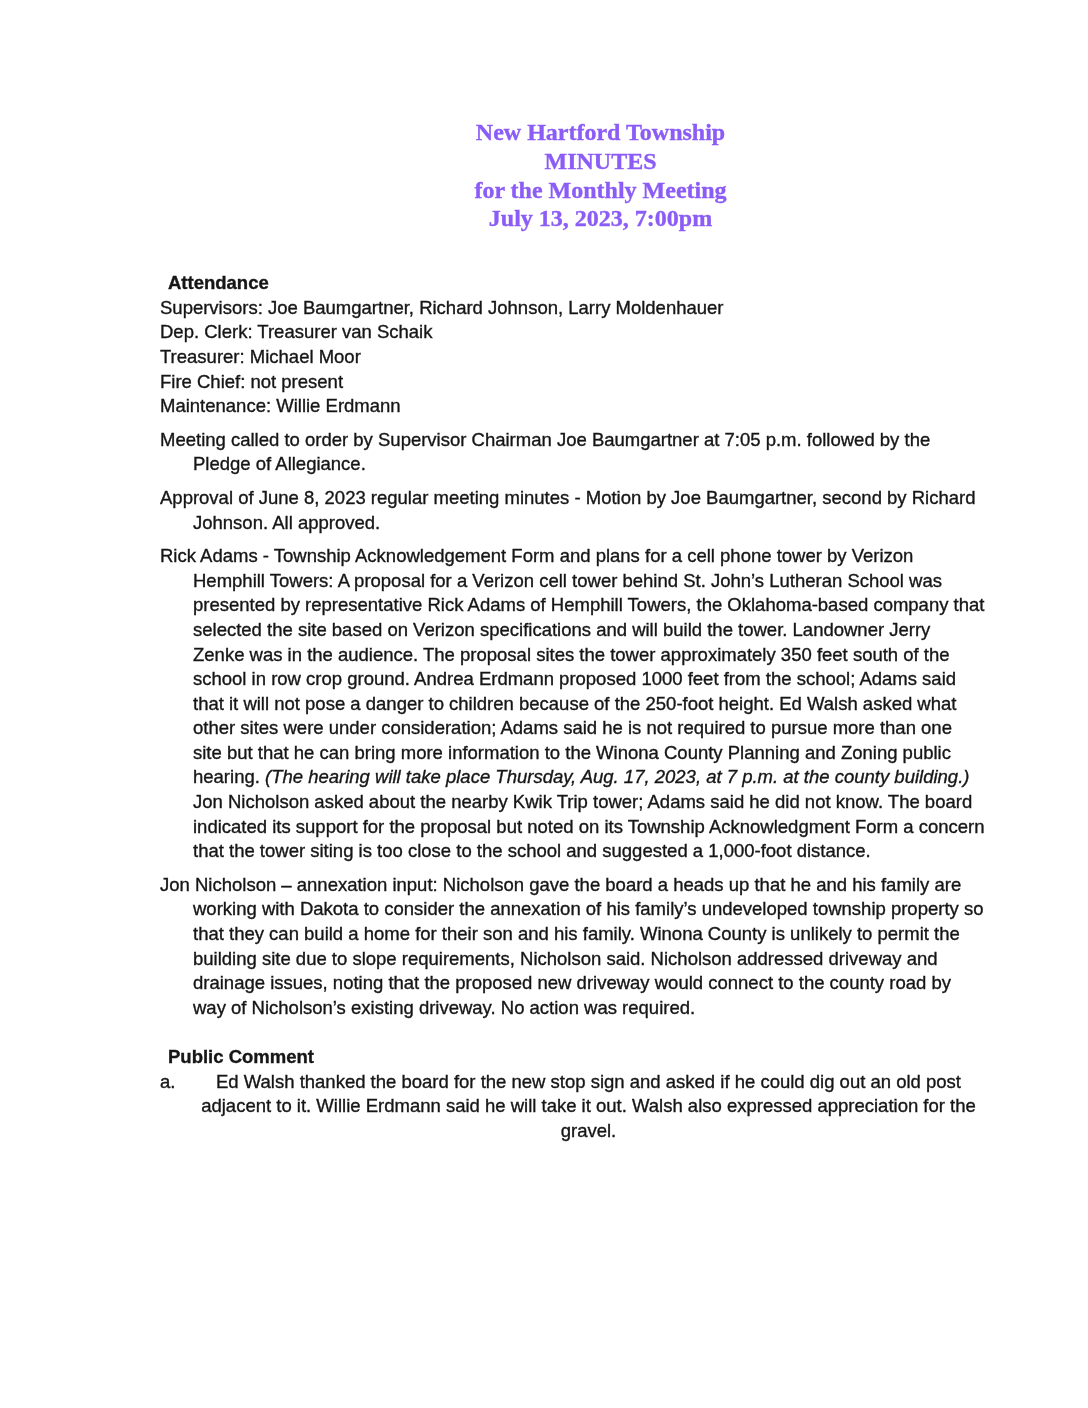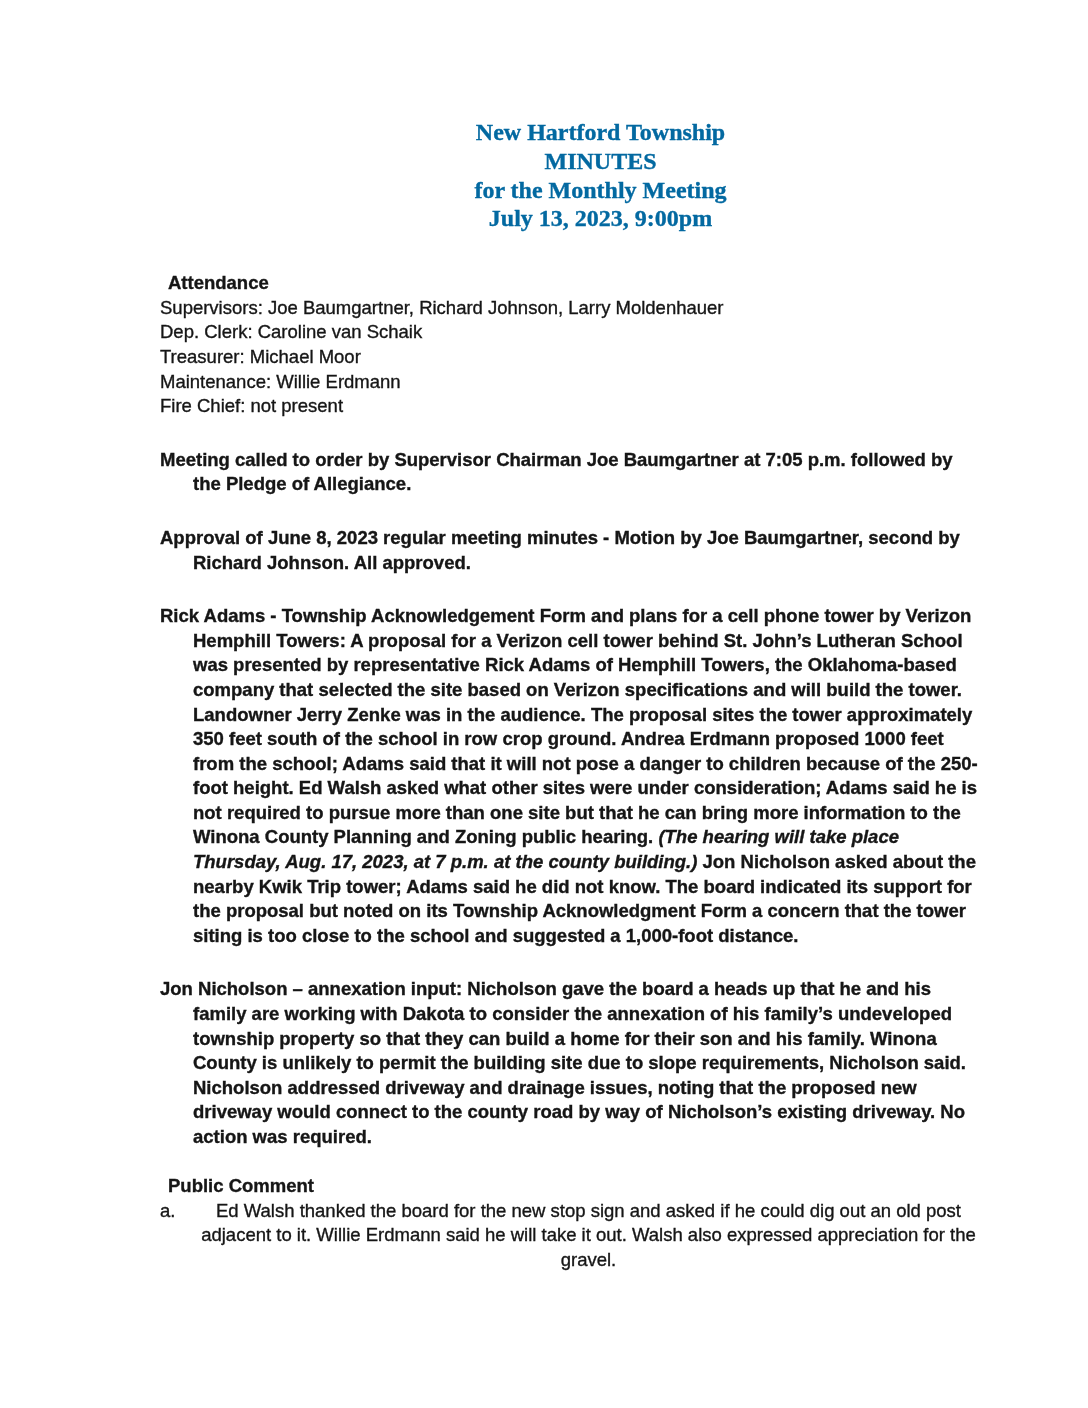--- a/index.html
+++ b/index.html
@@ -22,49 +22,48 @@
     font-size: 24px;
     line-height: 28.8px;
     text-align: center;
     position: relative;
     left: 28px;
   }
   .block { margin-top: 24.6px; }
   .attendance { margin-top: 38px; }
   .bold-head { font-weight: 700; margin-left: 8px; }
   p.hang {
-    margin: 29px 0 0 0;
+    margin: 9px 0 0 0;
     padding-left: 33px;
     text-indent: -33px;
-    font-weight: bold;
   }
   .pc-item { display: flex; margin-top: 0; }
   .pc-marker { flex: 0 0 32px; }
   .pc-text { flex: 1; text-align: center; }
   em { font-style: italic; }
 </style>
 </head>
 <body>
 
 <div class="page">
 
-  <header class="doc-title" style="color: #0369a1;">
+  <header class="doc-title" style="color: #8b5cf6;">
     <div>New Hartford Township</div>
     <div>MINUTES</div>
     <div>for the Monthly Meeting</div>
-    <div>July 13, 2023, 9:00pm</div>
+    <div>July 13, 2023, 7:00pm</div>
   </header>
 
   <section class="block attendance">
     <div class="bold-head">Attendance</div>
     <div>Supervisors: Joe Baumgartner, Richard Johnson, Larry Moldenhauer</div>
-    <div>Dep. Clerk: Caroline van Schaik</div>
+    <div>Dep. Clerk: Treasurer van Schaik</div>
     <div>Treasurer: Michael Moor</div>
+    <div>Fire Chief: not present</div>
     <div>Maintenance: Willie Erdmann</div>
-    <div>Fire Chief: not present</div>
   </section>
 
   <p class="hang">Meeting called to order by Supervisor Chairman Joe Baumgartner at 7:05 p.m. followed by the Pledge of Allegiance.</p>
 
   <p class="hang">Approval of June 8, 2023 regular meeting minutes - Motion by Joe Baumgartner, second by Richard Johnson. All approved.</p>
 
   <p class="hang"><span>Rick Adams - Township Acknowledgement Form and plans for a cell phone tower by Verizon Hemphill Towers: A proposal for a Verizon cell tower behind St. John’s Lutheran School was presented by representative Rick Adams of Hemphill Towers, the Oklahoma-based company that selected the site based on Verizon specifications and will build the tower. Landowner Jerry Zenke was in the audience. The proposal sites the tower approximately 350 feet south of the school in row crop ground. Andrea Erdmann proposed 1000 feet from the school; Adams said that it will not pose a danger to children because of the 250-foot height. Ed Walsh asked what other sites were under consideration; Adams said he is not required to pursue more than one site but that he can bring more information to the Winona County Planning and Zoning public hearing. </span><em>(The hearing will take place Thursday, Aug. 17, 2023, at 7 p.m. at the county building.)</em><span> Jon Nicholson asked about the nearby Kwik Trip tower; Adams said he did not know. The board indicated its support for the proposal but noted on its Township Acknowledgment Form a concern that the tower siting is too close to the school and suggested a 1,000-foot distance.</span></p>
 
   <p class="hang">Jon Nicholson – annexation input: Nicholson gave the board a heads up that he and his family are working with Dakota to consider the annexation of his family’s undeveloped township property so that they can build a home for their son and his family. Winona County is unlikely to permit the building site due to slope requirements, Nicholson said. Nicholson addressed driveway and drainage issues, noting that the proposed new driveway would connect to the county road by way of Nicholson’s existing driveway. No action was required.</p>
 

